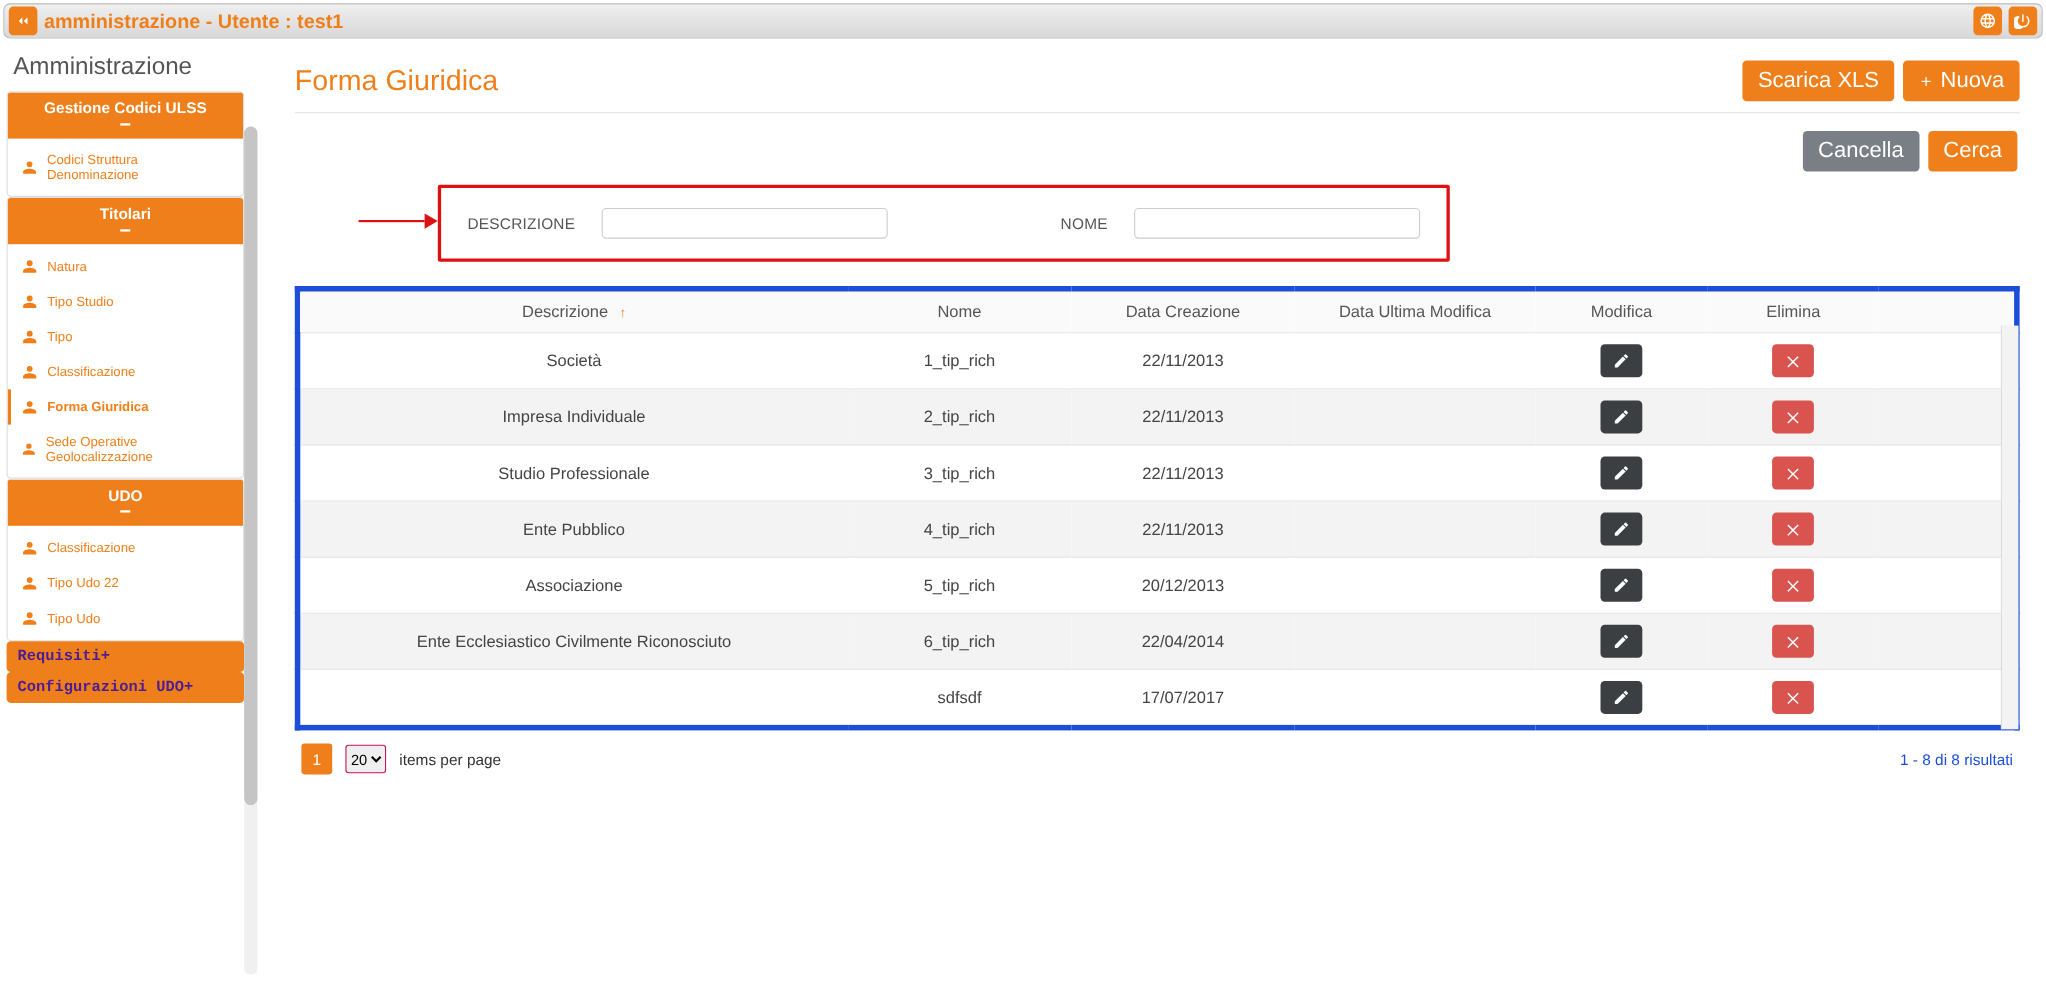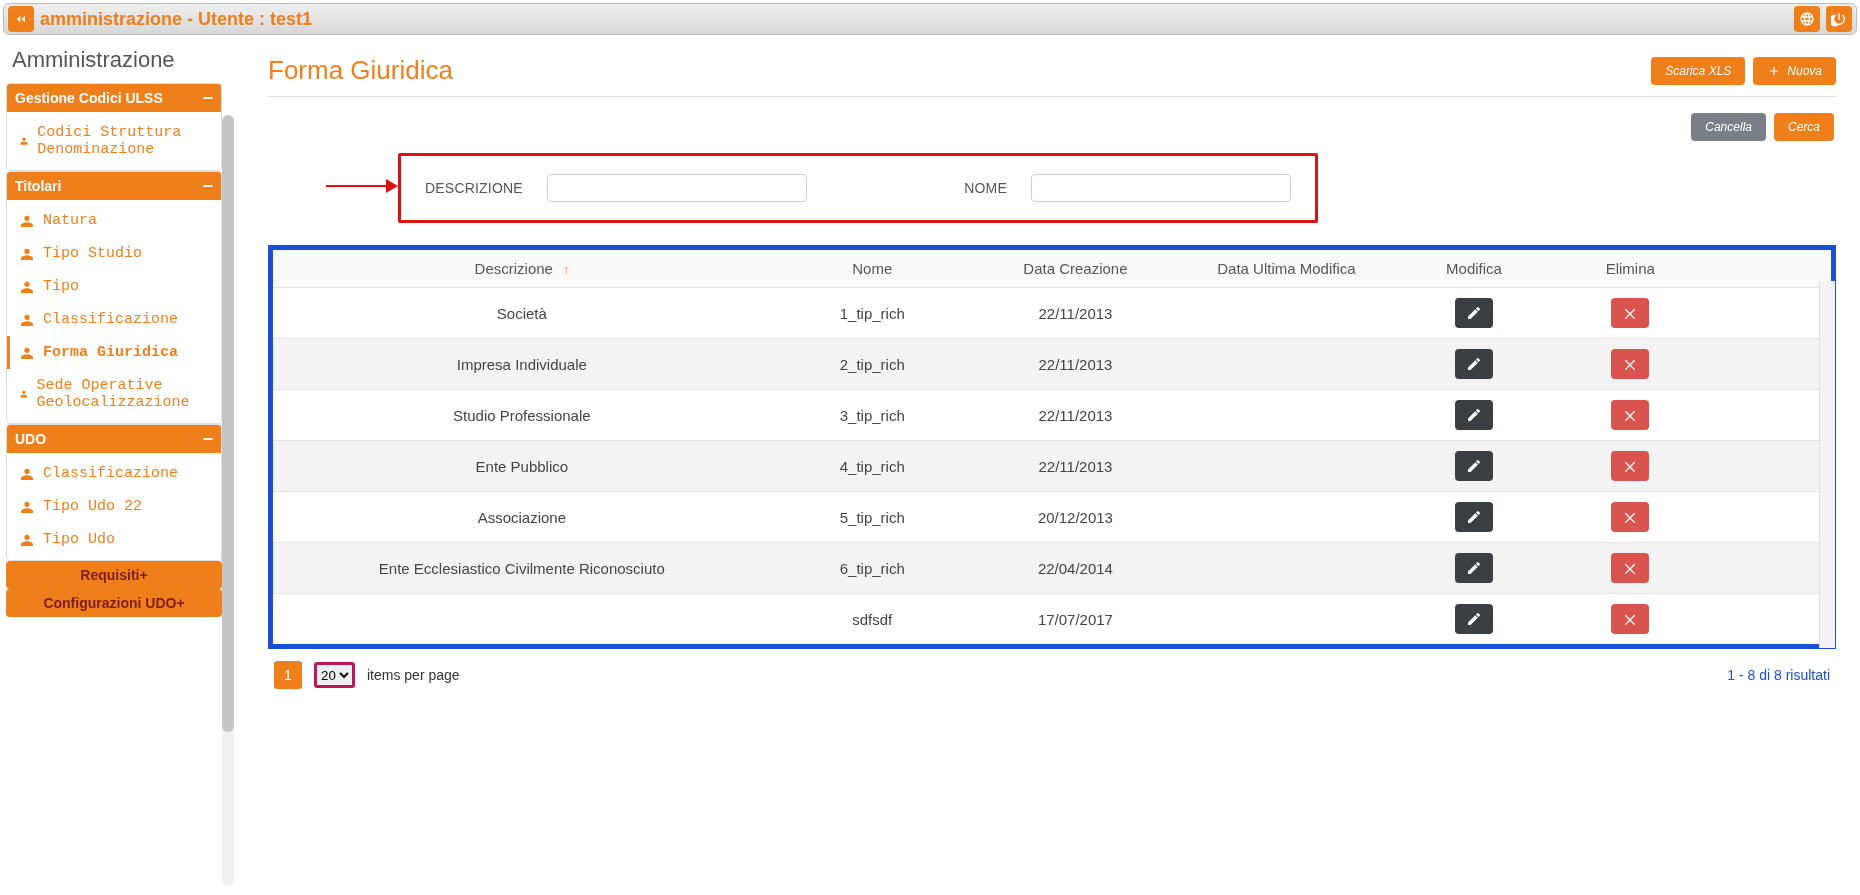--- a/index.html
+++ b/index.html
@@ -38,53 +38,54 @@
     position: relative;
   }
   .sidebar-title { font-size: 22px; color: #555; padding: 6px 6px 4px 6px; }
   .panel { border: 1px solid #ddd; border-radius: 4px; overflow: hidden; }
   .panel-hd {
     background: #ef7f1a; color: #fff;
     padding: 6px 8px;
     font-weight: bold;
     display: flex; justify-content: space-between; align-items:center;
     cursor: pointer;
+    flex-direction: column;
   }
   .panel-hd .toggle { font-size: 18px; line-height: 14px; }
   .panel-body { padding: 4px 0; }
   .nav-item {
     display: flex; align-items: center; gap: 8px;
     padding: 8px 12px;
     color: #ef7f1a;
     cursor: pointer;
-    font-size: 15px;
-    font-family: Liberation Mono, monospace;
+    font-size: 12px;
   }
   .nav-item.active { font-weight: bold; border-left: 3px solid #ef7f1a; padding-left: 9px; }
   .nav-item .nav-label { color: #ef7f1a; }
   .collapsed-hd {
-    background: #ef7f1a; color: #7f1d1d;
+    background: #ef7f1a; color: #4c1d95;
     padding: 6px 10px; font-weight: bold;
     border-radius: 4px;
-    display:flex; justify-content:center; align-items:center;
+    display:flex; justify-content:flex-start; align-items:center;
     cursor:pointer;
+    font-family:Liberation Mono, monospace;
   }
 
   
   .fake-scroll { position:absolute; right:-6px; top:80px; bottom:8px; width:12px; background:#f0f0f0; border-radius:6px; }
   .fake-thumb { position:absolute; left:0; right:0; top:0; height:80%; background:#c5c5c5; border-radius:6px; }
 
   
   .main { flex:1; padding: 20px 24px 10px 40px; overflow:auto; }
   .page-head { display:flex; align-items:center; }
   .page-title { color:#ef7f1a; font-size:26px; font-weight:500; flex:1; }
   .btn {
     background:#ef7f1a; color:#fff; border:none; border-radius:4px;
-    padding:7px 14px; cursor:pointer; font-size:12px;
-    display:inline-flex; align-items:center; gap:6px;font-style:italic;
+    padding:7px 14px; cursor:pointer; font-size:20px;
+    display:inline-flex; align-items:center; gap:6px;
   }
   .btn.gray { background:#7a7f85; }
   .btn-row { display:flex; gap:8px; }
   hr.sep { border:none; border-top:1px solid #e2e2e2; margin:10px 0 16px 0; }
 
   .toolbar-right { display:flex; justify-content:flex-end; gap:8px; margin: 2px 2px 12px 0; }
 
   .filter-region { position:relative; margin: 6px 40px 22px 40px; }
   .arrow-line{position:absolute;left:18px;top:32px;width:60px;height:2px;background:#d11;}
   .arrow-head{position:absolute;left:78px;top:26px;width:0;height:0;border-left:12px solid #d11;border-top:7px solid transparent;border-bottom:7px solid transparent;}
@@ -119,21 +120,21 @@
     border-radius:4px; align-items:center; justify-content:center;
     cursor:pointer;
   }
   .icon-btn.red { background:#d9534f; }
   .tbl-scroll{ position:relative; }
   .tbl-scroll .vscroll{position:absolute; right:1px; top:36px; bottom:1px; width:16px; background:#f3f3f3; border-left:1px solid #ddd;}
 
   
   .pager { display:flex; align-items:center; gap:12px; padding:12px 6px; }
   .page-cur { background:#ef7f1a; color:#fff; width:28px; height:28px; display:flex;align-items:center;justify-content:center;border-radius:3px;}
-  .pager select { height:26px; border:3px solid #be185d; border-radius:3px; }
+  .pager select { height:26px; border:1px solid #be185d; border-radius:3px; }
   .pager .spacer{flex:1;}
   .pager .summary{ color:#1d4ed8; }
 
   
   svg.i { width:16px; height:16px; fill:currentColor; }
   svg.i14 { width:14px; height:14px; }
 </style>
 </head>
 <body>
 

